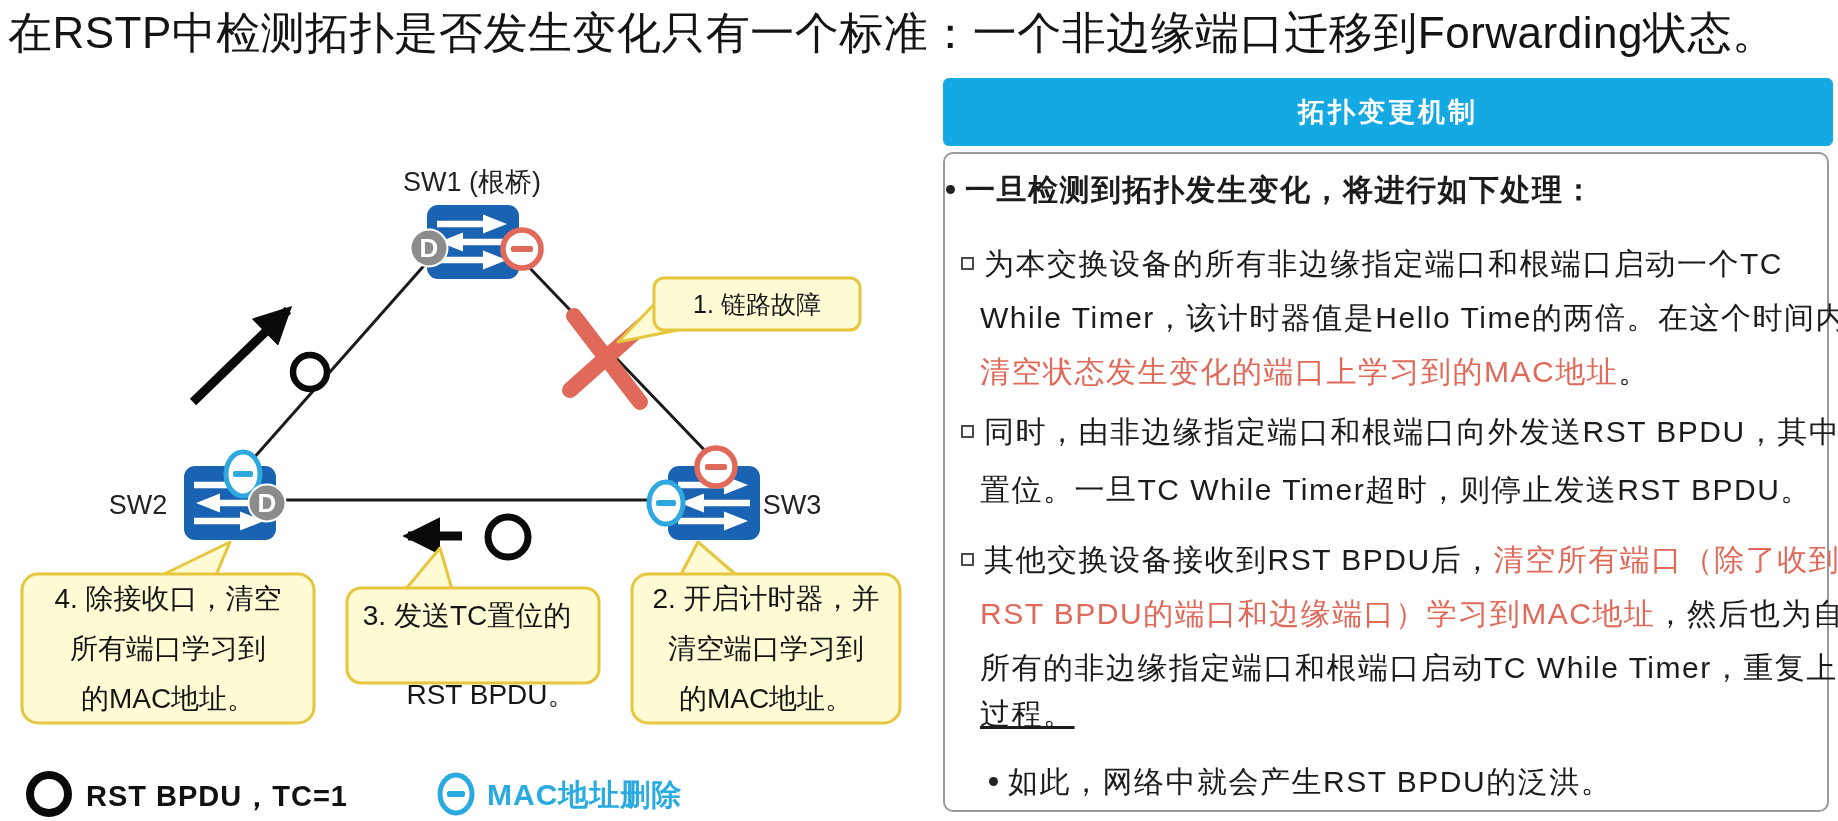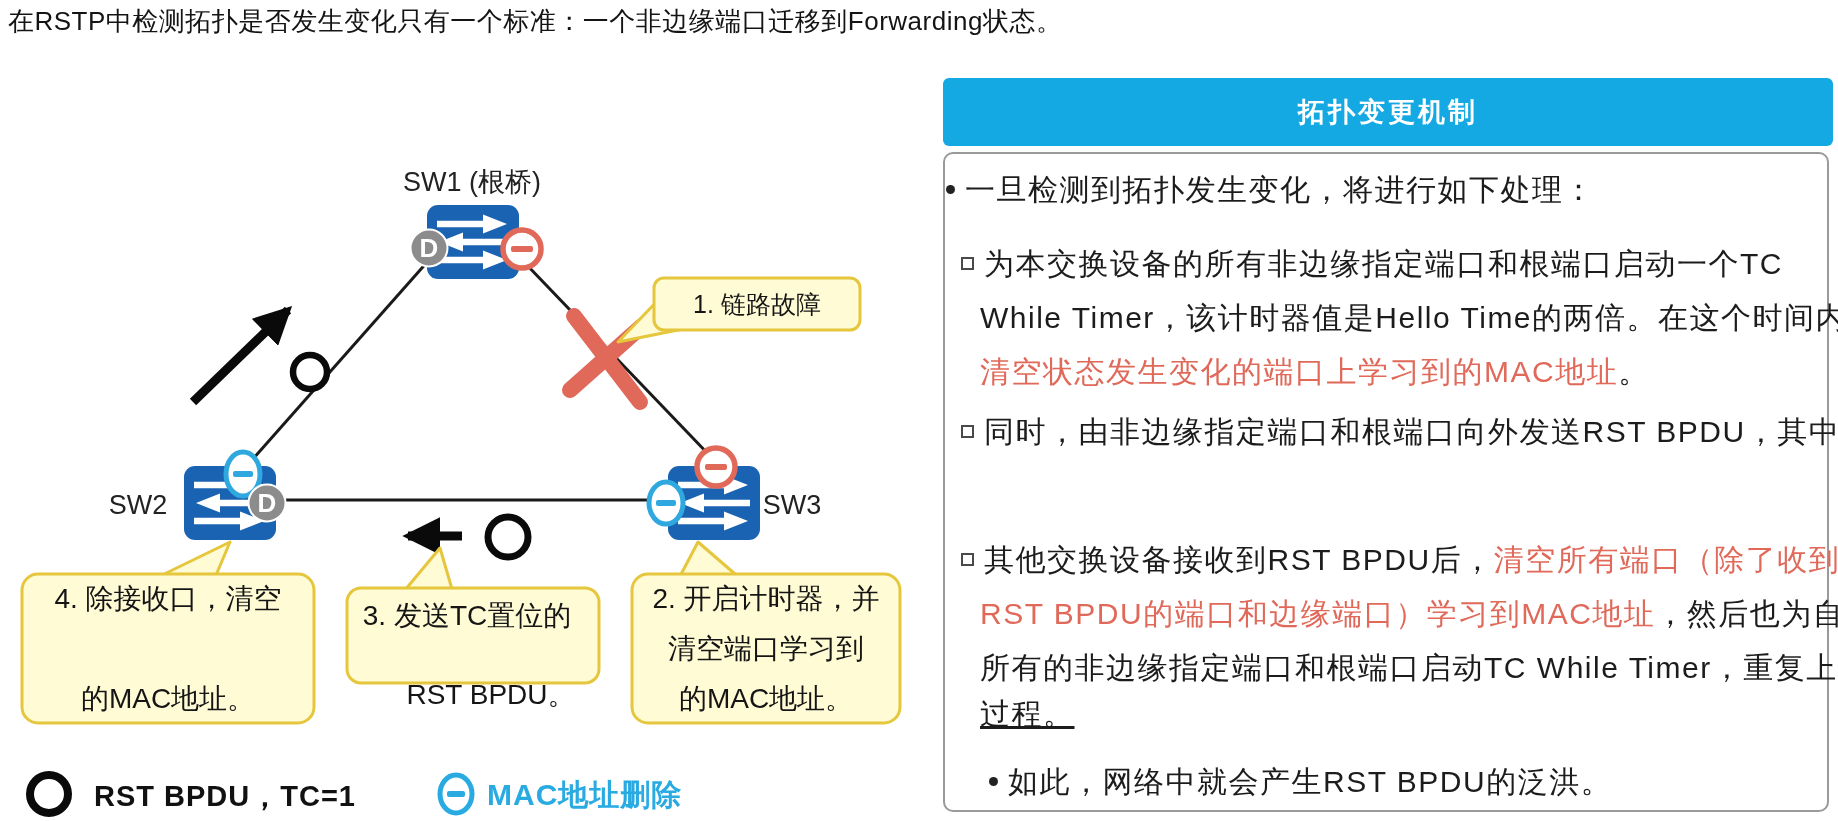--- a/index.html
+++ b/index.html
@@ -1,18 +1,18 @@
 <!DOCTYPE html>
 <html><head>
 <meta charset="utf-8">
 <style>
   html,body{margin:0;padding:0;background:#fff;}
   .slide{position:relative;width:1838px;height:821px;background:#ffffff;overflow:hidden;
          font-family:"Liberation Sans","DejaVu Sans",sans-serif;}
-  .title{position:absolute;left:8px;top:4px;font-size:26px;font-weight:500;color:#141414;
+  .title{position:absolute;left:8px;top:4px;font-size:44px;font-weight:500;color:#141414;
          letter-spacing:.5px;white-space:nowrap;}
   
   .panel-header{position:absolute;left:943px;top:78px;width:890px;height:68px;background:#14A9E2;
                 border-radius:6px;color:#fff;font-size:27px;font-weight:700;display:flex;
                 align-items:center;justify-content:center;letter-spacing:3px;}
   .panel-body{position:absolute;left:943px;top:152px;width:886px;height:660px;border:2px solid #9a9a9a;
               border-radius:10px;background:#fff;box-sizing:border-box;}
   .p-line{position:absolute;font-size:30px;color:#1c1c1c;letter-spacing:1.5px;white-space:nowrap;
           height:40px;line-height:40px;}
   .mk-dot{display:inline-block;width:9px;height:9px;border-radius:50%;background:#222;
@@ -139,44 +139,48 @@
     <div class="co-text small" style="left:658px;top:284px;width:198px;">1. 链路故障</div>
 
     <div class="co-text" style="left:634px;top:576px;width:264px;">2. 开启计时器，并</div>
     <div class="co-text" style="left:634px;top:626px;width:264px;">清空端口学习到</div>
     <div class="co-text" style="left:634px;top:676px;width:264px;">的MAC地址。</div>
 
     <div class="co-text" style="left:349px;top:593px;width:236px;">3. 发送TC置位的</div>
     <div class="co-text" style="left:349px;top:636px;width:284px;margin-top:36px;">RST BPDU。</div>
 
     <div class="co-text" style="left:24px;top:576px;width:288px;">4. 除接收口，清空</div>
+    <div class="co-text" style="left:24px;top:626px;width:288px;">所有端口学习到</div>
     <div class="co-text" style="left:24px;top:676px;width:288px;">的MAC地址。</div>
 
     
-    <div class="legend-label" style="left:94px;top:776px;">RST BPDU，TC=1</div>
+    <div class="legend-label" style="left:86px;top:776px;">RST BPDU，TC=1</div>
     <div class="legend-label cyan" style="left:487px;top:775px;">MAC地址删除</div>
   </div>
 
   <div class="panel-header">拓扑变更机制</div>
   <div class="panel-body"></div>
 
-  <div class="p-line" style="left:946px;top:170px;">
+  <div class="p-line" style="left:946px;top:170px;font-weight:bold;">
     <span class="mk-dot"></span><span>一旦检测到拓扑发生变化，将进行如下处理：</span>
   </div>
   <div class="p-line" style="left:961px;top:244px;">
     <span class="mk-sq"></span><span>为本交换设备的所有非边缘指定端口和根端口启动一个TC</span>
   </div>
   <div class="p-line" style="left:980px;top:298px;">
     <span>While Timer，该计时器值是Hello Time的两倍。在这个时间内，</span>
   </div>
   <div class="p-line" style="left:980px;top:352px;">
     <span class="seg-red">清空状态发生变化的端口上学习到的MAC地址</span><span>。</span>
   </div>
   <div class="p-line" style="left:961px;top:412px;">
     <span class="mk-sq"></span><span>同时，由非边缘指定端口和根端口向外发送RST BPDU，其中TC</span>
+  </div>
+  <div class="p-line" style="left:980px;top:470px;">
+    <span>置位。一旦TC While Timer超时，则停止发送RST BPDU。</span>
   </div>
   <div class="p-line" style="left:961px;top:540px;">
     <span class="mk-sq"></span><span>其他交换设备接收到RST BPDU后，</span><span class="seg-red">清空所有端口（除了收到</span>
   </div>
   <div class="p-line" style="left:980px;top:594px;">
     <span class="seg-red">RST BPDU的端口和边缘端口）学习到MAC地址</span><span>，然后也为自己</span>
   </div>
   <div class="p-line" style="left:980px;top:648px;">
     <span>所有的非边缘指定端口和根端口启动TC While Timer，重复上述</span>
   </div>

